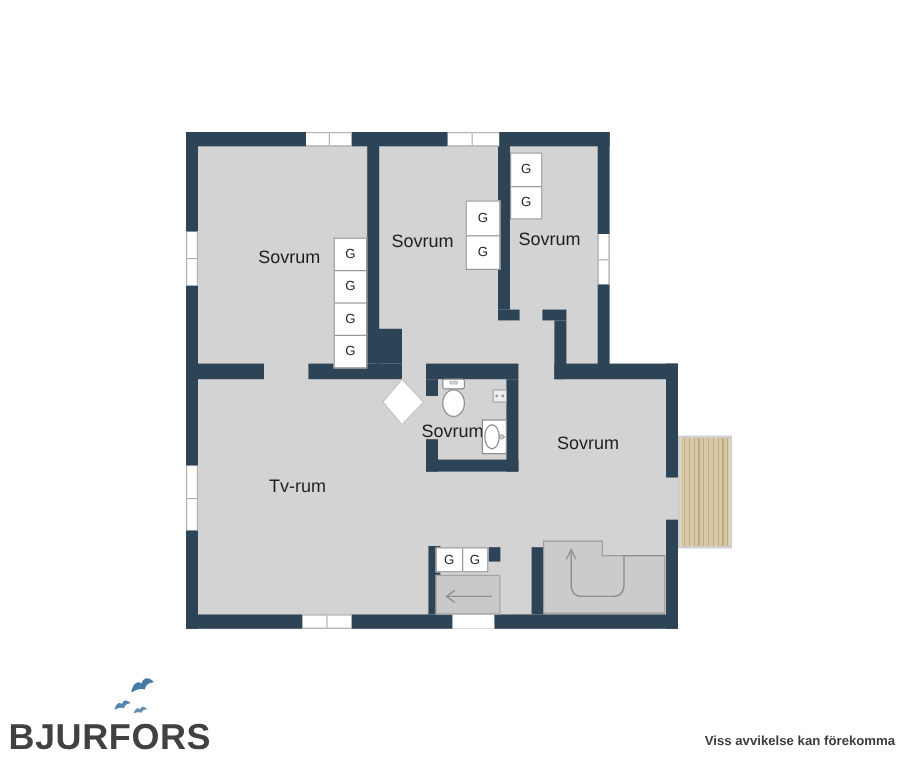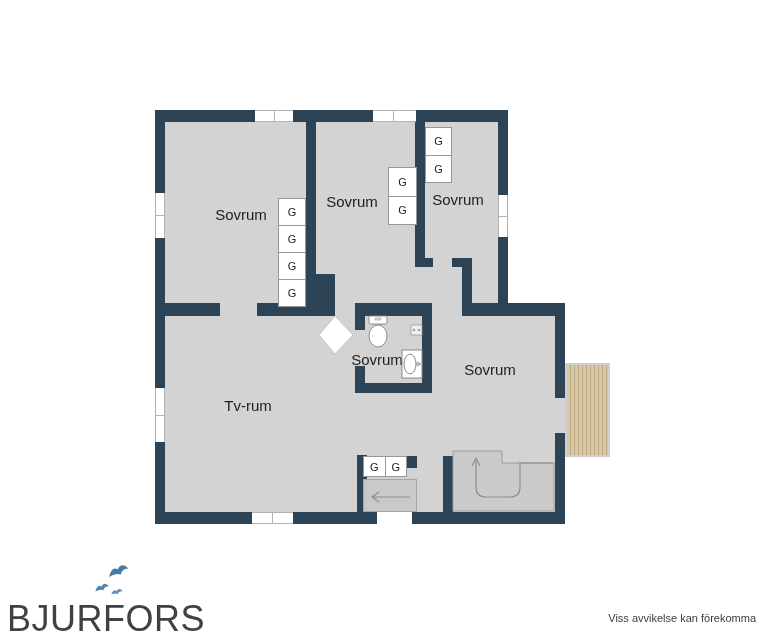--- a/index.html
+++ b/index.html
@@ -20,23 +20,23 @@
          font-size:11px;color:#222;border-bottom:1px solid #979797;}
   .gcol .gcell:last-child{border-bottom:none;}
   .grow .gcell{border-bottom:none;border-right:1px solid #979797;}
   .grow .gcell:last-child{border-right:none;}
   #deck{position:absolute;left:565px;top:363px;width:45px;height:94px;box-sizing:border-box;
         border:2px solid #cfcfcf;
         background:repeating-linear-gradient(90deg,var(--deck,#d9c8a6) 0 3px,var(--deckline,#bfab85) 3px 4px);}
   #mat{position:absolute;left:363px;top:479px;width:54px;height:33px;box-sizing:border-box;
        background:var(--mat,#c9c9c9);border:1px solid #a5a5a5;}
   #overlay{position:absolute;left:0;top:0;pointer-events:none;}
-  #logo-text{position:absolute;left:7px;top:598px;font-size:36px;letter-spacing:0.5px;
-             color:#414141;font-weight:400;}
-  #disclaimer{position:absolute;right:12px;top:612px;font-size:11px;color:#3c3c3c;}
+  #logo-text{position:absolute;left:7px;top:598px;font-size:30px;letter-spacing:0.5px;
+             color:#414141;font-weight:700;}
+  #disclaimer{position:absolute;right:22px;top:612px;font-size:11px;color:#3c3c3c;font-weight:bold;}
 </style>
 </head>
 <body>
 
 <div id="page">
 
   <div class="floor" style="left:165px;top:122px;width:333px;height:390px;"></div>
   <div class="floor" style="left:425px;top:315px;width:130px;height:197px;"></div>
   <div class="floor" style="left:555px;top:398px;width:10px;height:35px;"></div>
 

